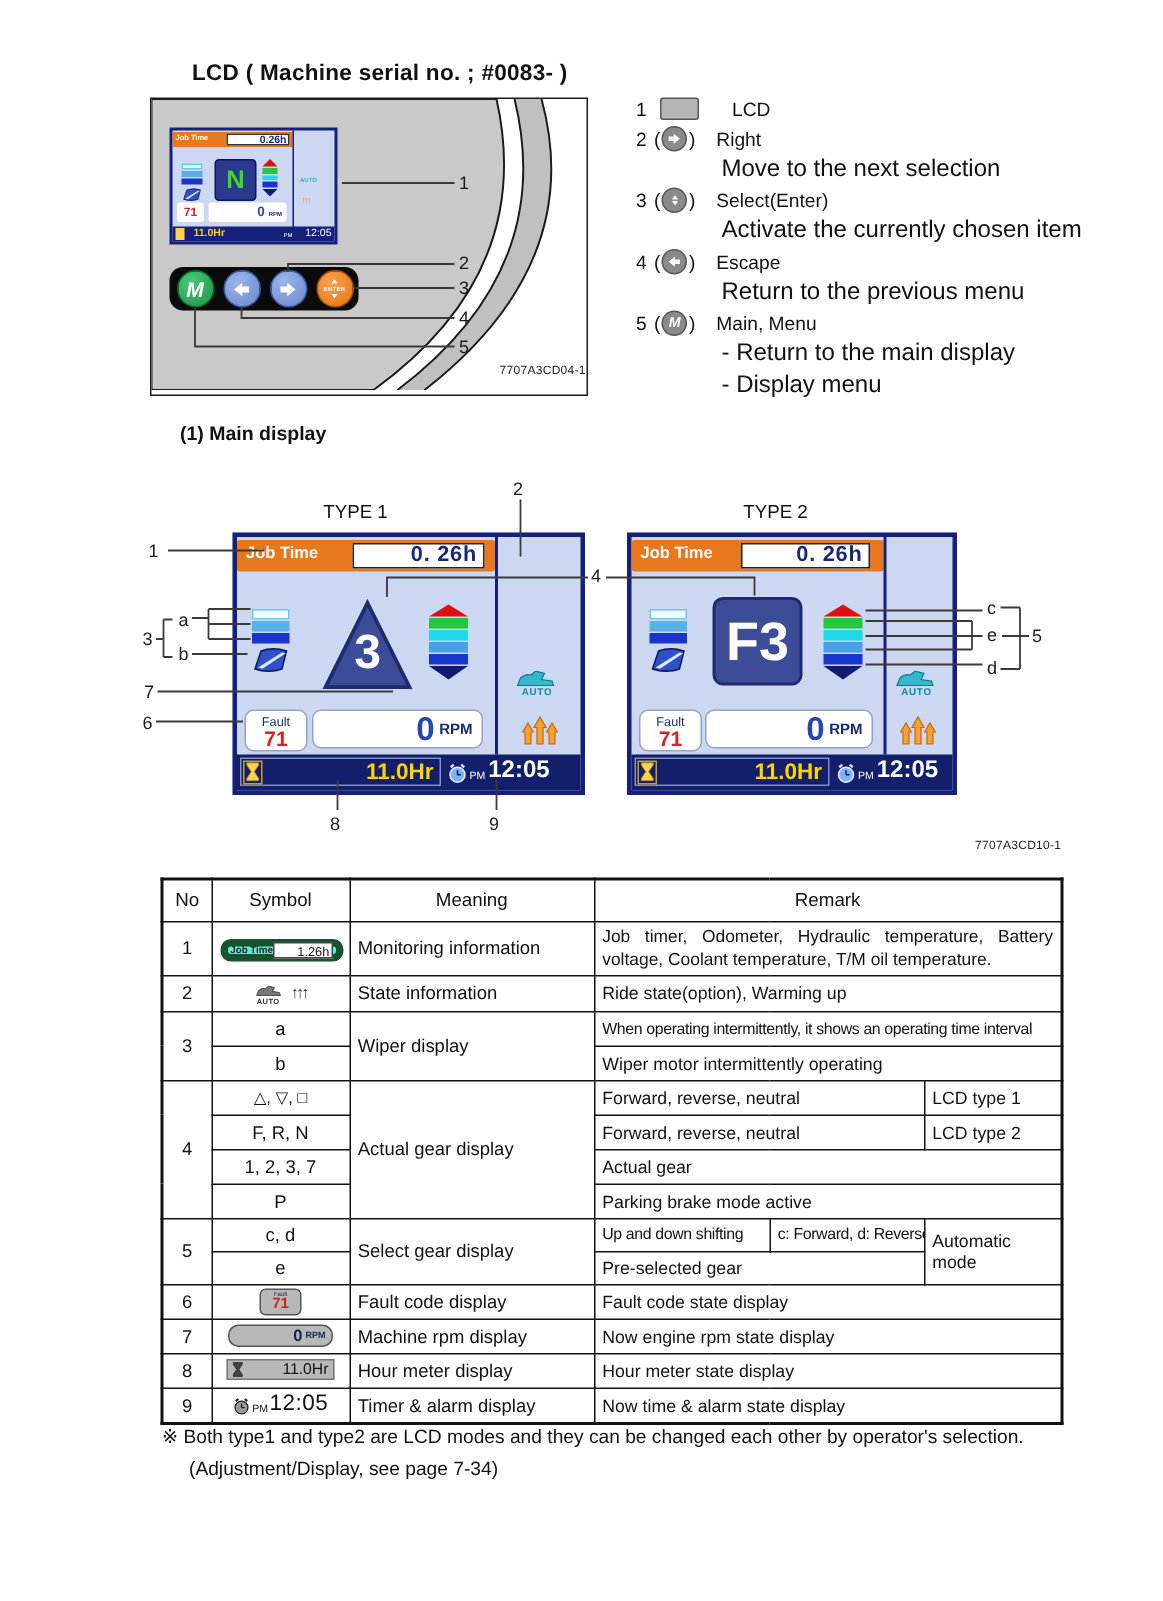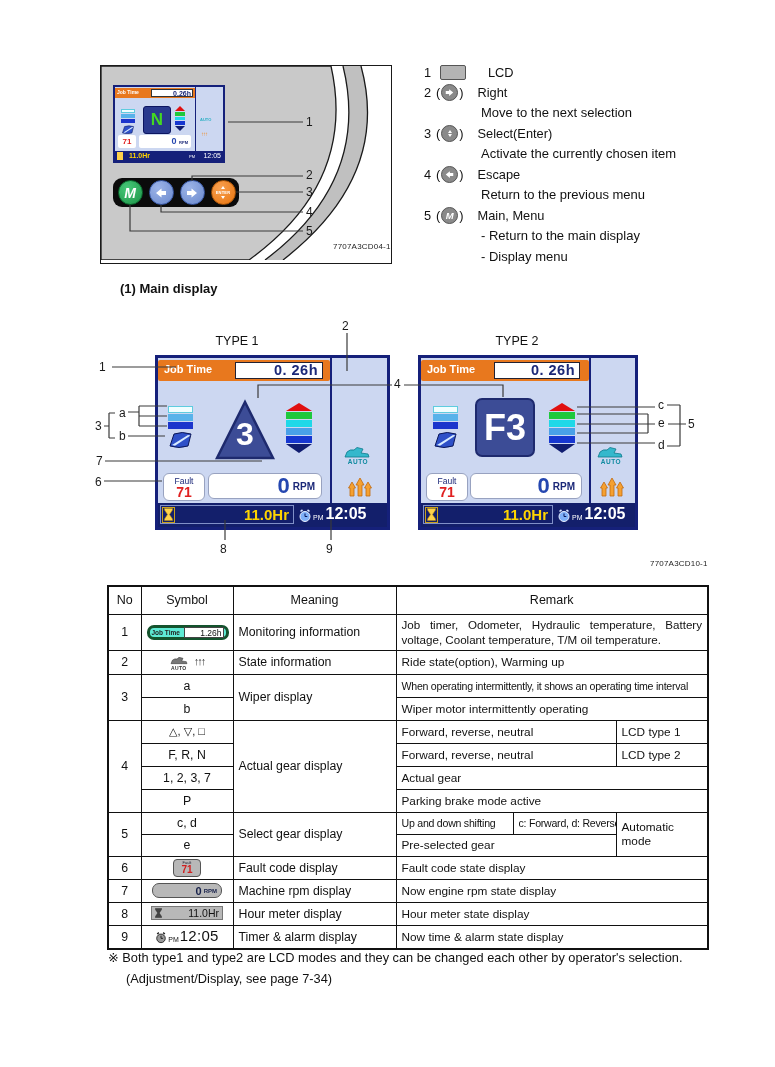--- a/index.html
+++ b/index.html
@@ -54,21 +54,21 @@
   
   .legend{left:424px;top:62px;width:300px;}
   .lg-row{height:20.5px;display:flex;align-items:center;font-size:12.8px;}
   .lg-num{width:12px;}
   .lg-par{font-size:12.8px;color:#111;}
   .lg-ico{width:17px;height:17px;border-radius:50%;background:#8a8a8a;border:1px solid #555;box-sizing:border-box;
           display:inline-flex;align-items:center;justify-content:center;margin:0 1px;}
   .lg-swatch{width:24px;height:13px;background:#b4b4b4;border:1.5px solid #555;border-radius:2px;margin:0 4px;}
   .lg-label{margin-left:14px;}
   .lg-label-1{margin-left:18px;}
-  .lg-desc{height:20.5px;line-height:20.5px;padding-left:57px;font-size:13px;}
+  .lg-desc{height:20.5px;line-height:20.5px;padding-left:57px;font-size:16px;}
   .lg-m{color:#fff;font-weight:bold;font-style:italic;font-size:9.5px;}
 
   
   .sec-head{left:120px;top:281px;font-size:13px;font-weight:bold;}
   .type-label{top:334px;width:80px;text-align:center;font-size:12.5px;color:#111;}
 
   
   .scr{border:3px solid #15207a;background:#ccd7f1;box-sizing:border-box;}
   .jobbar{height:21px;background:#e8781e;border-radius:2px;}
   .jobl{position:absolute;left:6px;top:3px;font-size:11px;font-weight:bold;color:#fff;}
@@ -105,21 +105,21 @@
 
   
   .spec{left:107px;top:585px;border-collapse:collapse;table-layout:fixed;width:600px;border:2px solid #111;font-size:12.3px;color:#111;}
   .spec td,.spec th{border:1px solid #111;padding:1px 5px;font-weight:normal;overflow:hidden;}
   .spec th{text-align:center;font-size:12.5px;}
   .c-center{text-align:center;}
   .c-left{text-align:left;}
   .rk{font-size:11.8px;}
   .rk-tight{font-size:10.6px;letter-spacing:-0.25px;white-space:nowrap;}
   .rk-just{font-size:11.6px;text-align:justify;line-height:1.32;}
-  .badge-job{display:inline-flex;align-items:center;width:82px;height:15px;background:#5eead4;border:3px solid #14532d;border-radius:7px;padding:0 2px;box-sizing:border-box;}
+  .badge-job{display:inline-flex;align-items:center;width:82px;height:15px;background:#5eead4;border:5px solid #14532d;border-radius:7px;padding:0 2px;box-sizing:border-box;}
   .badge-job .bj-l{font-size:6.5px;font-weight:bold;color:#222;white-space:nowrap;}
   .badge-job .bj-v{margin-left:auto;width:40px;height:11px;background:#fff;border:1px solid #444;font-size:8.5px;text-align:right;line-height:10px;padding-right:1px;box-sizing:border-box;color:#111;}
   .badge-fault{display:inline-block;width:26px;height:16px;background:#b8b8b8;border:1px solid #555;border-radius:4px;line-height:1;}
   .badge-fault .bf-l{display:block;font-size:4px;color:#223;margin-top:1px;}
   .badge-fault .bf-v{display:block;font-size:10px;font-weight:bold;color:#d02020;}
   .badge-rpm{display:inline-flex;align-items:center;justify-content:flex-end;width:70px;height:15px;background:#b8b8b8;border:1px solid #555;border-radius:7px;padding:0 4px;box-sizing:border-box;}
   .badge-rpm .br-v{font-size:11px;color:#16204a;font-weight:bold;}
   .badge-rpm .br-u{font-size:6px;font-weight:bold;color:#16204a;margin-left:2px;}
   .badge-hr{display:inline-flex;align-items:center;width:72px;height:14px;background:#b8b8b8;border:1px solid #777;padding:0 3px;box-sizing:border-box;}
   .badge-hr .bh-v{flex:1;text-align:right;font-size:10.5px;color:#111;}
@@ -132,20 +132,21 @@
 
   .footnote{font-size:12.8px;color:#111;}
   .pagenum{left:0;top:1013px;width:775px;text-align:center;font-size:13px;}
   .ovl{pointer-events:none;}
 </style>
 </head>
 <body>
 
 <div id="page">
 
+  <div class="abs doc-title" style="left:128px;top:40px;">LCD ( Machine serial no. ; #0083- )</div>
 
   <div class="abs panelbox">
     <svg width="287" height="194" viewBox="0 0 287 194">
       <rect x="0" y="0" width="287" height="194" fill="#ffffff"></rect>
       <path d="M0,0 H230 Q256,116 148,194 H0 Z" fill="#c9c9c9" stroke="#1a1a1a" stroke-width="1.3"></path>
       <path d="M242,0 Q270,114 164,194 H182 Q290,110 260,0 Z" fill="#c0c0c0" stroke="none"></path>
       <path d="M242,0 Q270,114 164,194" fill="none" stroke="#1a1a1a" stroke-width="1.3"></path>
       <path d="M260,0 Q290,110 182,194" fill="none" stroke="#1a1a1a" stroke-width="1.3"></path>
     </svg>
   </div>

